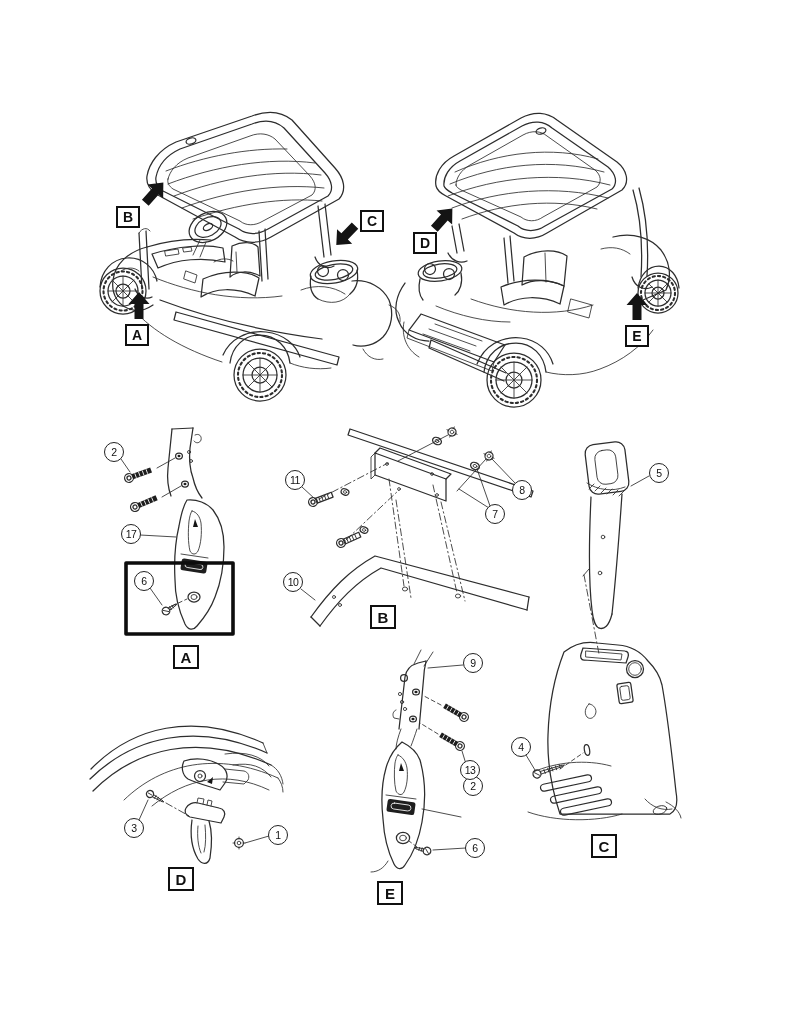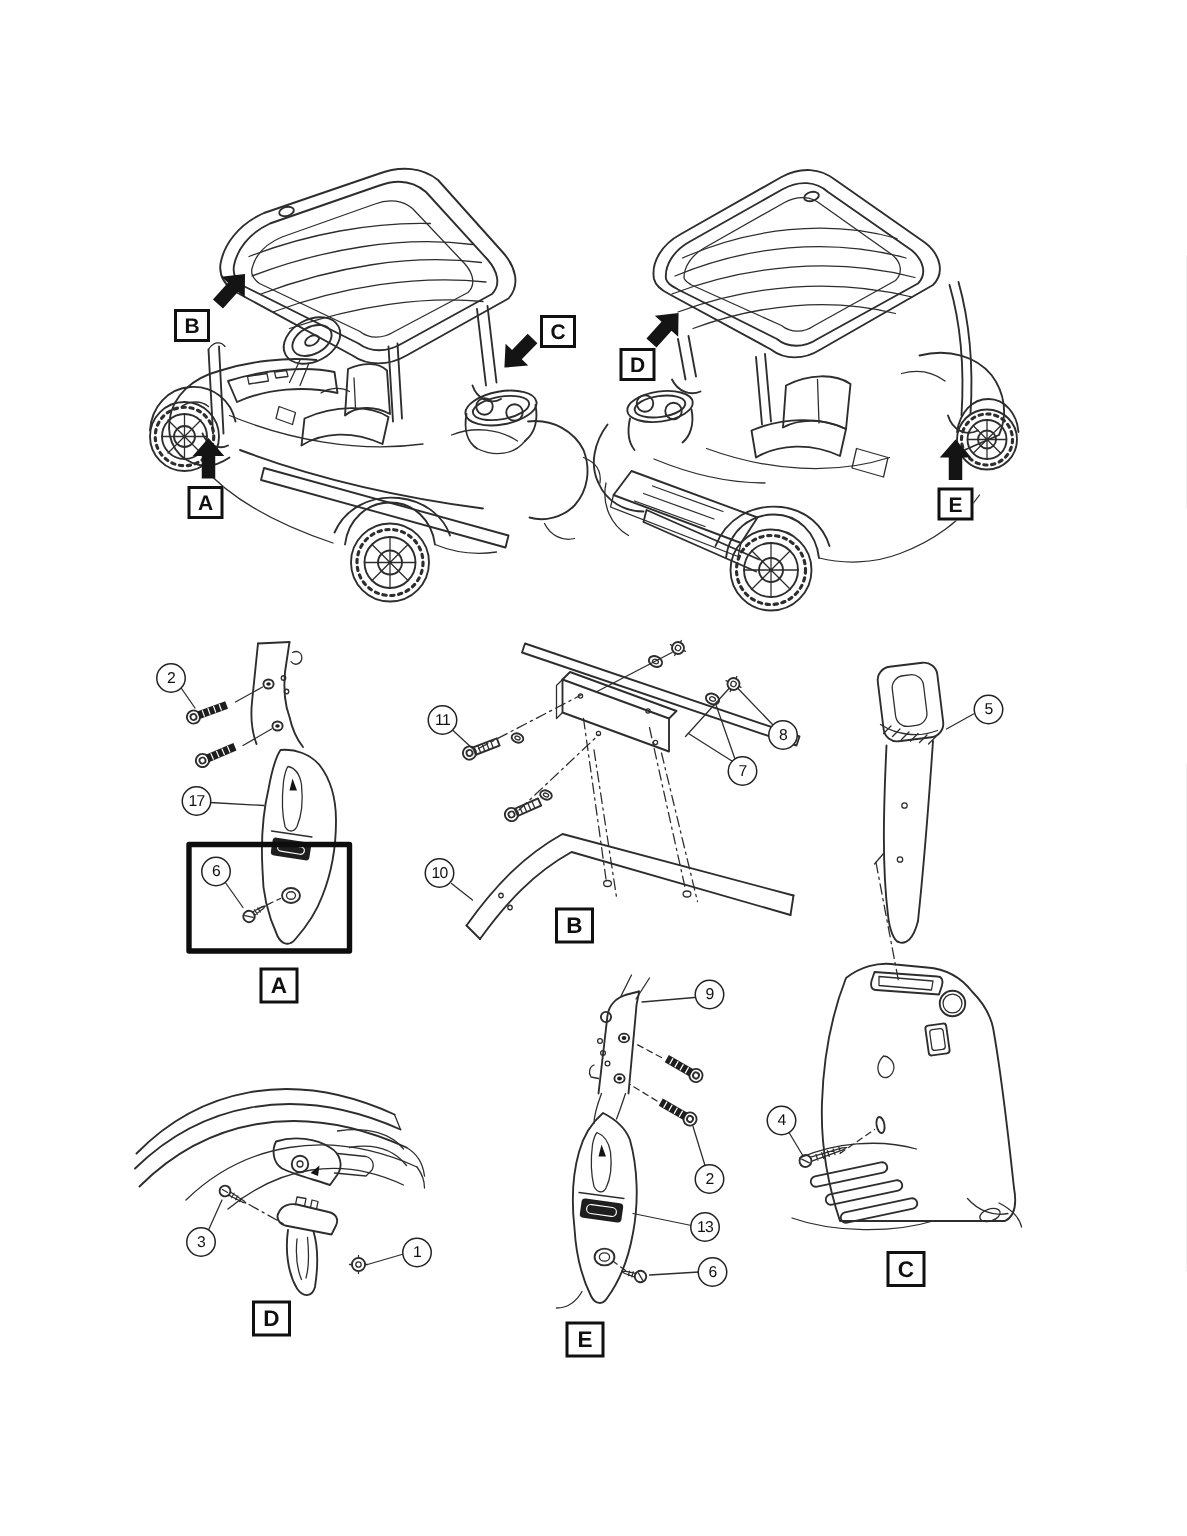--- a/index.html
+++ b/index.html
@@ -505,20 +505,20 @@
   <div class="callout" style="left:278px; top:835px;">
       <span>1</span>
     </div>
 
   <div class="callout" style="left:473px; top:663px;">
       <span>9</span>
     </div>
   <div class="callout" style="left:473px; top:786px;">
       <span>2</span>
     </div>
-  <div class="callout" style="left:470px; top:818px;">
+  <div class="callout" style="left:470px; top:770px;">
       <span>13</span>
     </div>
   <div class="callout" style="left:475px; top:848px;">
       <span>6</span>
     </div>
 
 </div>
 
 </body></html>

